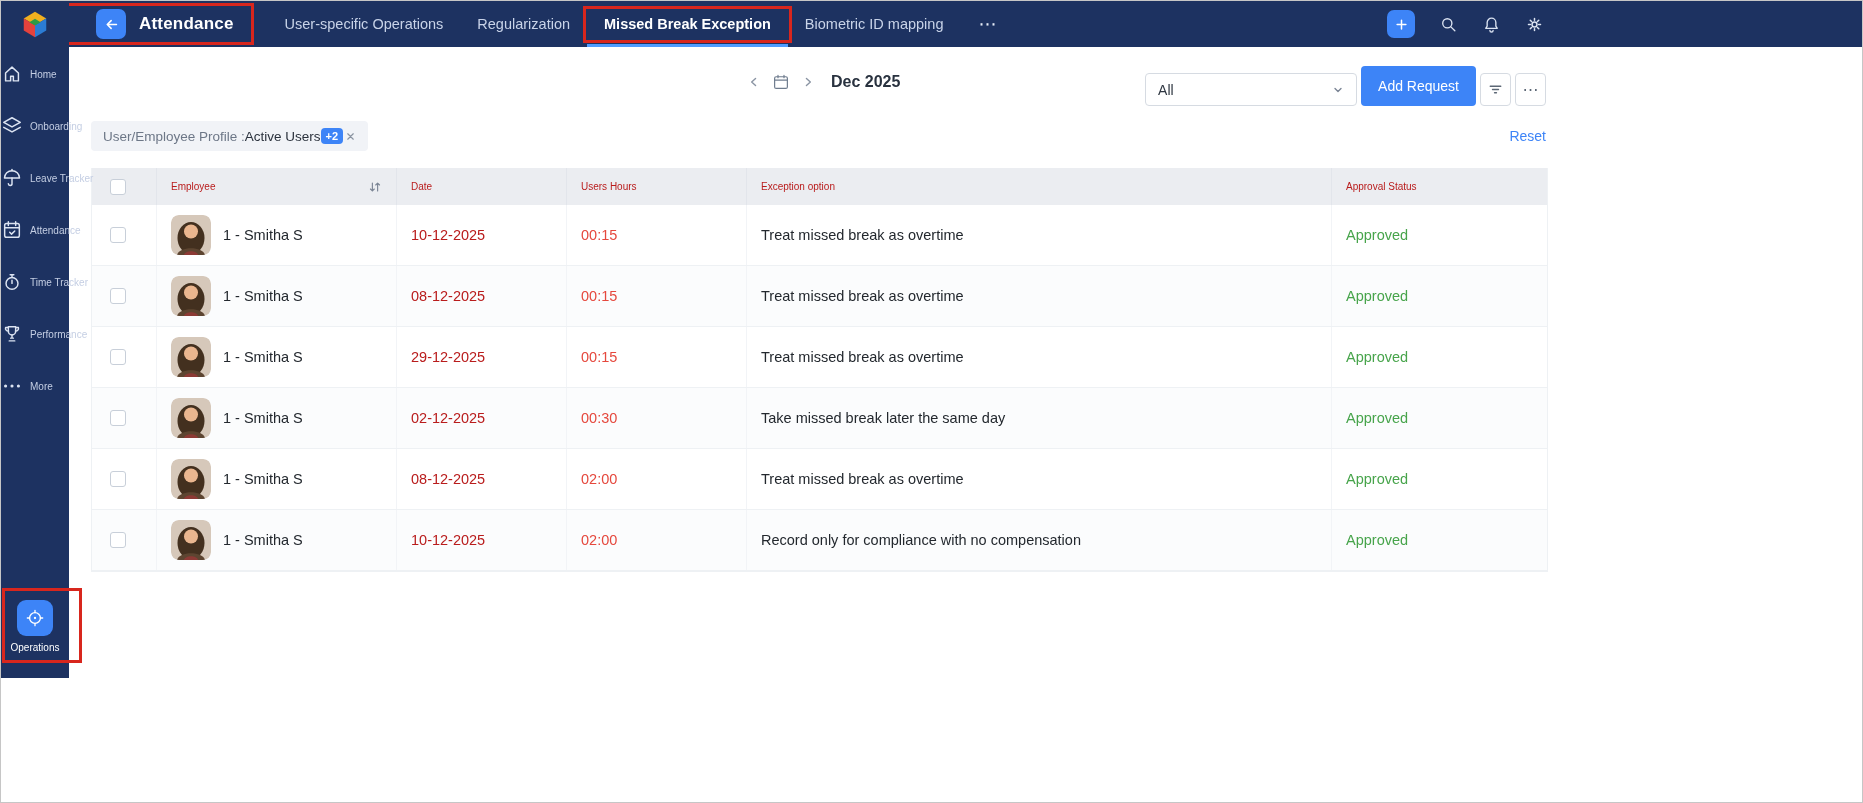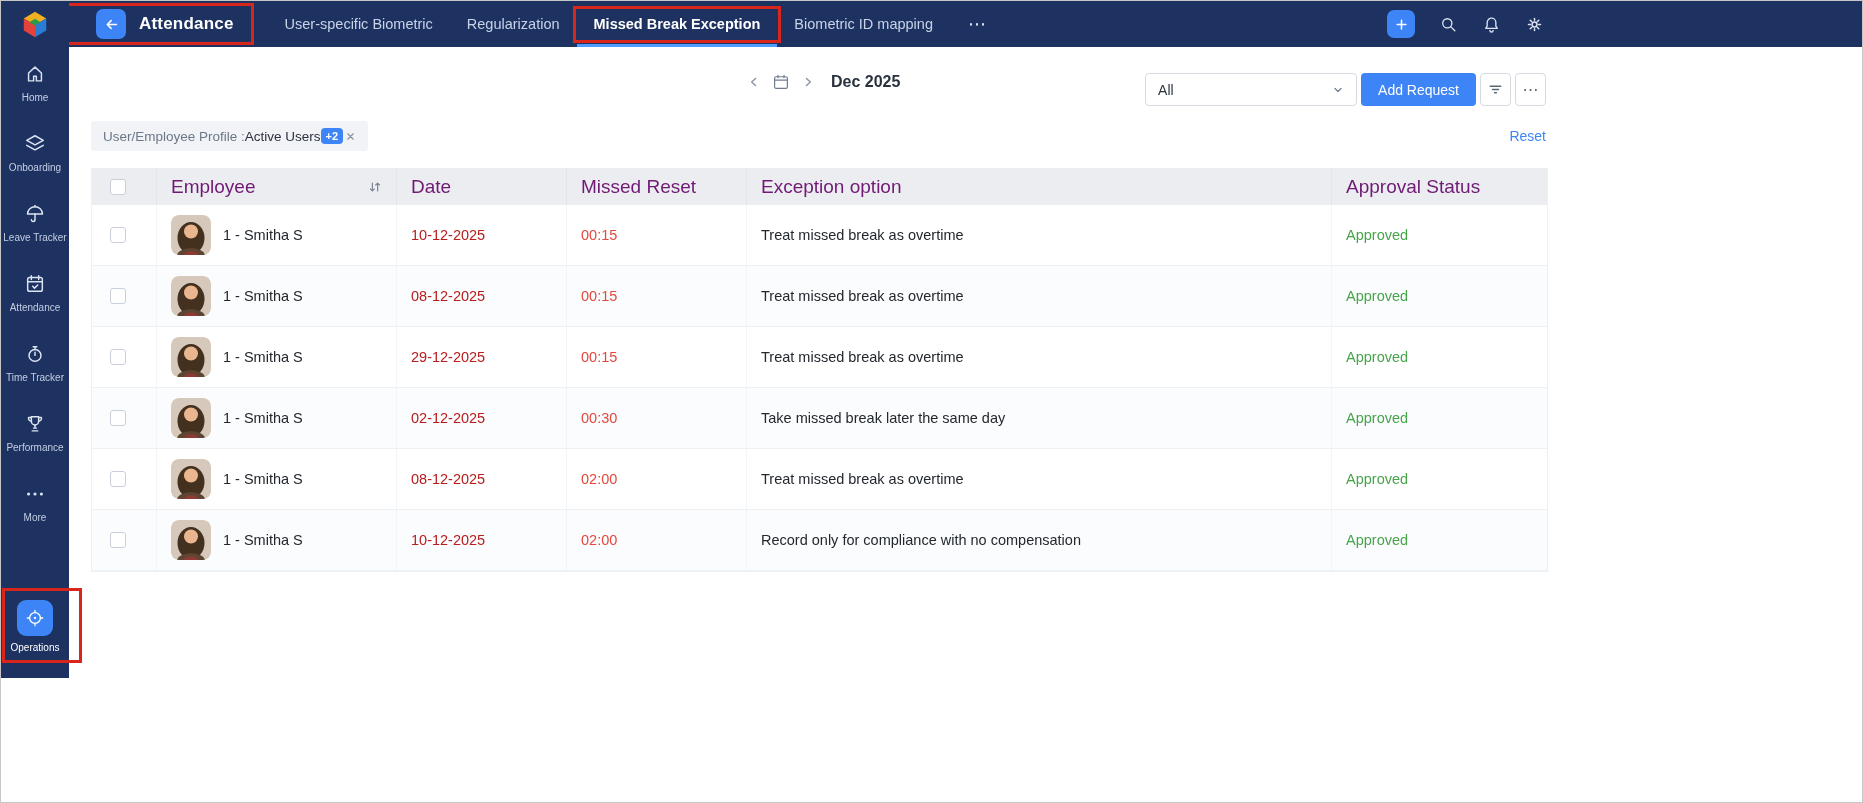--- a/index.html
+++ b/index.html
@@ -4,21 +4,21 @@
 <style>
   *{margin:0;padding:0;box-sizing:border-box}
   body{background:#ddd;font-family:"Liberation Sans",sans-serif}
   .page{position:relative;width:1863px;height:803px;background:#fff;overflow:hidden;border:1px solid #c6c6c6}
 
   
   .sidebar{position:absolute;left:0;top:0;width:68px;height:677px;background:#1d3261;display:flex;flex-direction:column;align-items:center;z-index:6}
   .logo{margin-top:8px;width:30px;height:30px;cursor:pointer;flex:none}
   .logo svg{width:30px;height:30px;display:block}
   .side-nav{display:flex;flex-direction:column;align-items:center;margin-top:24px;gap:30px;width:100%}
-  .side-item{display:flex;flex-direction:column;align-items:center;gap:7px;cursor:pointer;width:100%}
+  .side-item{display:flex;flex-direction:row;align-items:center;gap:7px;cursor:pointer;width:100%}
   .icon-slot{width:22px;height:22px;display:block}
   .icon-slot svg{width:22px;height:22px;display:block}
   .side-label{font-size:10px;color:#c4cee3;text-align:center;white-space:nowrap;line-height:1.1}
   .side-bottom{margin-top:auto;padding-bottom:25px;width:100%}
   .operations{position:relative;display:flex;flex-direction:column;align-items:center;gap:6px;cursor:pointer}
   .op-tile{width:36px;height:36px;background:#3d84f7;border-radius:9px;display:flex;align-items:center;justify-content:center}
   .op-tile svg{width:20px;height:20px;display:block}
   .op-label{color:#fff}
 
   
@@ -39,35 +39,35 @@
 
   
   .content{position:absolute;left:68px;top:46px;right:0;bottom:0;background:#fff}
   .toolbar{position:absolute;top:18px;left:0;right:0;height:34px}
   .date-nav{position:absolute;left:676px;top:0;height:34px;display:flex;align-items:center;gap:7px}
   .date-nav button{background:none;border:none;cursor:pointer;padding:2px;display:flex;align-items:center}
   .date-nav svg{display:block}
   .period{position:absolute;left:762px;top:0;height:34px;display:flex;align-items:center;font-size:16px;font-weight:700;color:#29323f}
   .toolbar-right{position:absolute;right:316px;top:7px;height:34px;display:flex;align-items:flex-end;gap:4px}
   .select{width:212px;height:33px;border:1px solid #d6dbe2;border-radius:4px;background:#fff;display:flex;align-items:center;justify-content:space-between;padding:0 12px;font-size:14px;color:#2e3641;cursor:pointer}
-  .primary-btn{height:33px;padding:0 17px;background:#3d84f7;color:#fff;border:none;border-radius:4px;font-size:14px;cursor:pointer;font-family:inherit;white-space:nowrap}
+  .primary-btn{height:40px;padding:0 17px;background:#3d84f7;color:#fff;border:none;border-radius:4px;font-size:14px;cursor:pointer;font-family:inherit;white-space:nowrap}
   .sq-btn{width:31px;height:33px;background:#fff;border:1px solid #d6dbe2;border-radius:4px;cursor:pointer;display:flex;align-items:center;justify-content:center;color:#5c6775;font-size:16px;line-height:1}
   .sq-btn svg{display:block}
 
   .chip-row{position:absolute;top:74px;left:22px;right:316px;height:30px;display:flex;align-items:center;justify-content:space-between}
   .chip{height:30px;background:#f1f3f7;border-radius:4px;display:flex;align-items:center;gap:0;padding:0 12px;font-size:13.5px;cursor:default}
   .chip-label{color:#6d7787}
   .chip-value{color:#2b323d;font-weight:500}
   .chip-badge{background:#3d84f7;color:#fff;font-size:11px;font-weight:700;border-radius:4px;padding:2px 5px}
   .chip-close{display:flex;cursor:pointer;margin-left:2px}
   .reset{color:#3d84f7;font-size:14px;cursor:pointer;text-decoration:none}
 
   
   .table{position:absolute;left:22px;top:121px;width:1457px;border:1px solid #eef1f4;border-top:none}
-  .thead{display:flex;background:#ebedf1;height:37px;color:#701a75;font-size:19px}
+  .thead{display:flex;background:#ebedf1;height:37px;color:#b91c1c;font-size:10px}
   .th{padding:0 14px;display:flex;align-items:center;height:100%;border-right:1px solid #e2e5eb}
   .th:last-child{border-right:none}
   .tr{display:flex;height:61px;background:#fff;border-bottom:1px solid #eef1f4;cursor:pointer}
   .tr:nth-child(even){background:#fbfcfd}
   .td{padding:0 14px;display:flex;align-items:center;height:100%;border-right:1px solid #f2f4f7;font-size:14.5px;color:#23282e}
   .td:last-child{border-right:none}
   .col-check{width:65px;padding-left:18px;flex:none}
   .col-emp{width:240px;flex:none}
   .col-date{width:170px;flex:none}
   .col-hours{width:180px;flex:none}
@@ -196,21 +196,21 @@
       <button class="back-btn">
         <svg viewBox="0 0 24 24" fill="none" stroke="#fff" stroke-width="2.2" stroke-linecap="round" stroke-linejoin="round">
             <path d="M19 12H6M11.5 6.5L6 12l5.5 5.5"></path>
           </svg>
       </button>
       <h1 class="tb-title">Attendance</h1>
       <div class="ann ann-title"></div>
     </div>
     <nav class="tabs">
   <button class="tab">
-          <span class="tab-label">User-specific Biometric</span>
+          <span class="tab-label">User-specific Operations</span>
         </button>
 
   <button class="tab">
           <span class="tab-label">Regularization</span>
         </button>
 
   <button class="tab active">
           <span class="tab-label">Missed Break Exception</span>
           <div class="ann ann-tab"></div>
         </button>
@@ -308,21 +308,21 @@
         <div class="th col-emp">
           <span>Employee</span>
           <span class="sort-icon">
             <svg width="14" height="14" viewBox="0 0 16 16" fill="none" stroke="#7a8494" stroke-width="1.3" stroke-linecap="round" stroke-linejoin="round">
                 <path d="M5 3.5v9M5 12.5L2.8 10.3M5 12.5l2.2-2.2"></path>
                 <path d="M11 12.5v-9M11 3.5L8.8 5.7M11 3.5l2.2 2.2"></path>
               </svg>
           </span>
         </div>
         <div class="th col-date">Date</div>
-        <div class="th col-hours">Missed Reset</div>
+        <div class="th col-hours">Users Hours</div>
         <div class="th col-exc">Exception option</div>
         <div class="th col-status">Approval Status</div>
       </div>
       <div class="tbody">
   <div class="tr">
     <div class="td col-check">
               <span class="checkbox"></span>
             </div>
     <div class="td col-emp">
       <span class="avatar">

